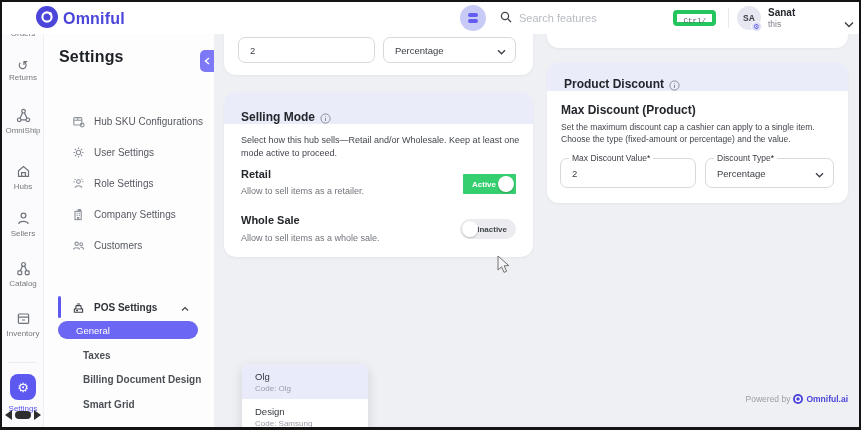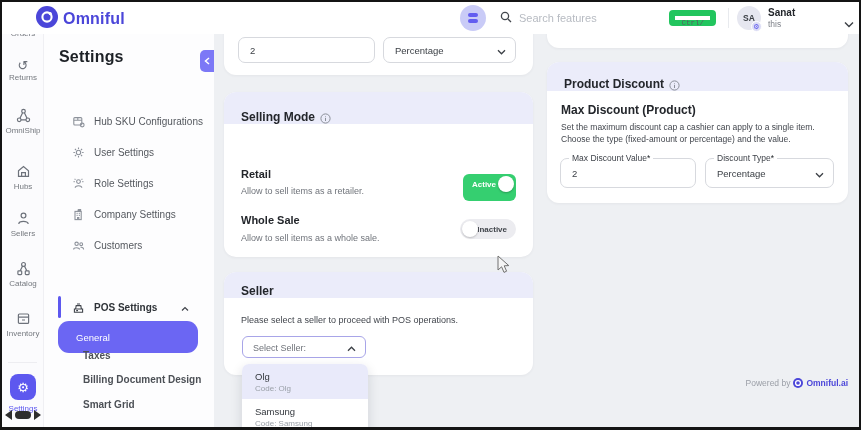--- a/index.html
+++ b/index.html
@@ -11,21 +11,21 @@
   .topbar { position:absolute; top:0; left:0; right:0; height:32px; background:#fff; z-index:50; }
   .brand { position:absolute; left:34px; top:4px; display:flex; align-items:flex-end; gap:5px; }
   .brand-circle { width:22px; height:22px; border-radius:50%; background:#4b46d9; display:flex; align-items:center; justify-content:center; }
   .brand-circle svg { display:block; }
   .brand-name { font-size:16px; font-weight:bold; color:#4b46d9; letter-spacing:.2px; }
   .hub-btn { position:absolute; left:458px; top:3px; width:26px; height:26px; border-radius:50%; background:#c9cbf7; display:flex; flex-direction:column; align-items:center; justify-content:center; gap:2px; cursor:pointer; }
   .hub-btn i { display:block; width:10px; height:4px; border-radius:2px; background:#625df0; }
   .search-wrap { position:absolute; left:492px; top:5px; width:228px; height:22px; display:flex; align-items:center; gap:7px; padding:0 6px; border-radius:7px; }
   .search-input { border:none; outline:none; background:transparent; font-size:11px; color:#3c4046; width:125px; font-family:"Liberation Sans",sans-serif; }
   .search-input::placeholder { color:#b7bbc2; }
-  .kbd { margin-left:auto; border:6px solid #22c55e; border-radius:4px; height:16px; line-height:14px; padding:0 6px; font-family:"Liberation Mono",monospace; font-size:7.5px; color:#585d64; background:#fff; }
+  .kbd { margin-left:auto; border:4px solid #22c55e; border-radius:4px; height:16px; line-height:14px; padding:0 6px; font-family:"Liberation Mono",monospace; font-size:7.5px; color:#585d64; background:#fff; }
   .tb-divider { position:absolute; left:726px; top:6px; width:1px; height:20px; background:#e8eaee; }
   .avatar { position:absolute; left:735px; top:4px; width:24px; height:24px; border-radius:50%; background:#e6e7f0; display:flex; align-items:center; justify-content:center; font-size:8.5px; font-weight:bold; color:#3c4046; }
   .avatar-badge { position:absolute; left:749px; top:19px; width:11px; height:11px; border-radius:50%; background:#dcddf5; border:1px solid #fff; display:flex; align-items:center; justify-content:center; font-size:7px; color:#5c57ee; line-height:1; }
   .user-name { position:absolute; left:766px; top:5px; font-size:10px; font-weight:bold; color:#23262b; }
   .user-role { position:absolute; left:766px; top:17px; font-size:8.5px; color:#80848b; }
   .user-chev { position:absolute; left:842px; top:12px; cursor:pointer; }
 
   
   .rail { position:absolute; left:0; top:32px; bottom:0; width:42px; background:#fbfbfd; border-right:1px solid #efeff3; z-index:10; }
   .rail-item { position:absolute; left:0; width:42px; text-align:center; cursor:pointer; }
@@ -51,55 +51,55 @@
   
   .subnav { position:absolute; left:42px; top:32px; bottom:0; width:170px; background:#fdfdfe; z-index:9; }
   .subnav-title { position:absolute; left:15px; top:14px; font-size:16px; font-weight:bold; color:#1d2126; letter-spacing:.2px; }
   .collapse-btn { position:absolute; left:156px; top:16px; width:14px; height:22px; background:#7c78f6; border-radius:5px 0 0 5px; display:flex; align-items:center; justify-content:center; cursor:pointer; }
   .nav-item { position:absolute; left:0; width:170px; height:20px; display:flex; align-items:center; cursor:pointer; }
   .nav-item .ni-icon { position:absolute; left:28px; width:13px; height:13px; display:flex; align-items:center; justify-content:center; }
   .nav-item .ni-label { position:absolute; left:50px; font-size:10px; color:#55595f; white-space:nowrap; }
   .nav-item .ni-chev { position:absolute; left:137px; }
   .nav-item.active-parent .ni-label { color:#2e3237; font-weight:bold; }
   .pos-bar { position:absolute; left:14px; top:262px; width:3px; height:22px; border-radius:2px; background:#5d58ef; }
-  .child-pill { position:absolute; left:14px; top:287px; width:140px; height:32px; border-radius:11px; background:#6b66f3; display:flex; align-items:center; cursor:pointer; }
+  .child-pill { position:absolute; left:14px; top:287px; width:140px; height:18px; border-radius:11px; background:#6b66f3; display:flex; align-items:center; cursor:pointer; }
   .child-pill span { margin-left:18px; font-size:9.5px; color:#fff; }
   .child-link { position:absolute; left:39px; font-size:10px; color:#4c5056; cursor:pointer; white-space:nowrap;font-weight:bold; }
 
   
   .main { position:absolute; left:212px; top:32px; right:0; bottom:0; background:#eef0f3; overflow:hidden; }
   .card { position:absolute; background:#fff; border-radius:12px; box-shadow:0 1px 3px rgba(30,35,60,.05); }
   .card-header { position:absolute; left:0; right:0; top:0; background:#ebecfa; border-radius:12px 12px 0 0; display:flex; align-items:flex-end; gap:5px; padding-left:17px; }
   .card-title { font-size:12px; font-weight:bold; color:#23262b; }
   .info-ic { display:flex; cursor:pointer; }
   .body-text { font-size:9px; color:#42464d; line-height:12.5px; }
   .sub-title { font-size:11px; font-weight:bold; color:#23262b; }
   .muted { font-size:9px; color:#70747b; }
 
   .ffield { position:absolute; border:1px solid #d7d9de; border-radius:7px; background:#fff; }
   .flabel { position:absolute; top:-6px; left:8px; background:#fff; padding:0 3px; font-size:8.5px; color:#3f434a; white-space:nowrap; line-height:1.2; }
   .fvalue { position:absolute; left:11px; top:50%; transform:translateY(-50%); font-size:9.5px; color:#3c4046; }
   .fchev { position:absolute; right:9px; top:50%; transform:translateY(-50%); }
 
-  .toggle-on { position:absolute; width:53px; height:27px; border-radius:6px; background:#35cf70; cursor:pointer; }
+  .toggle-on { position:absolute; width:53px; height:20px; border-radius:1px; background:#35cf70; cursor:pointer; }
   .toggle-on .t-label { position:absolute; left:9px; top:6px; font-size:8px; font-weight:bold; color:#fff; }
   .toggle-on .knob { position:absolute; right:2px; top:2px; width:16px; height:16px; border-radius:50%; background:#fff; box-shadow:0 1px 2px rgba(0,0,0,.25); }
   .toggle-off { position:absolute; width:56px; height:20px; border-radius:10px; background:#ececf0; cursor:pointer; }
   .toggle-off .t-label { position:absolute; right:9px; top:6px; font-size:8px; font-weight:bold; color:#41454b; }
   .toggle-off .knob { position:absolute; left:2px; top:2px; width:16px; height:16px; border-radius:50%; background:#fff; box-shadow:0 1px 2px rgba(0,0,0,.2); }
 
   .seller-select { position:absolute; left:18px; top:64px; width:124px; height:22px; border:1px solid #a8a5e8; border-radius:6px; background:#fff; cursor:pointer; }
   .seller-select .sval { position:absolute; left:10px; top:6px; font-size:9px; color:#6f737a; }
   .seller-dd { position:absolute; left:28px; top:330px; width:126px; height:120px; background:#fff; border-radius:7px; box-shadow:0 4px 12px rgba(20,25,50,.14); overflow:hidden; z-index:40; }
   .dd-opt { padding:7px 0 6px 13px; cursor:pointer; }
   .dd-opt.hl { background:#e9eafa; }
   .dd-name { font-size:9.5px; color:#33373d; }
   .dd-code { font-size:8px; color:#9aa0a8; margin-top:2px; }
 
-  .powered { position:absolute; top:344px; right:11px; display:flex; align-items:flex-end; gap:3px; }
+  .powered { position:absolute; top:360px; right:11px; display:flex; align-items:flex-end; gap:3px; }
   .powered .pb-text { font-size:8.5px; color:#9a9ea6; }
   .powered .pb-brand { font-size:8.5px; font-weight:bold; color:#4b46d9; cursor:pointer; }
 
   .cursor { position:absolute; left:495px; top:253px; z-index:90; pointer-events:none; }
 </style>
 </head>
 <body>
 
 <div class="screen">
 
@@ -322,54 +322,43 @@
     <div class="card" style="left:10px; top:58px; width:309px; height:165px;">
       <div class="card-header" style="height:32px;">
         <span class="card-title">Selling Mode</span>
         <span class="info-ic">
             <svg width="11" height="11" viewBox="0 0 11 11" fill="none" stroke="#8a8f98" stroke-width="1">
               <circle cx="5.5" cy="5.5" r="4.6"></circle>
               <path d="M5.5 4.8 V8 M5.5 3 V3.6"></path>
             </svg>
           </span>
       </div>
+      <div class="body-text" style="position:absolute; left:17px; top:42px; width:280px;">Select how this hub sells—Retail and/or Wholesale. Keep at least one mode active to proceed.</div>
       <div class="sub-title" style="position:absolute; left:17px; top:76px;">Retail</div>
       <div class="muted" style="position:absolute; left:17px; top:94px;">Allow to sell items as a retailer.</div>
       <div class="toggle-on" style="right:17px; top:82px;">
         <span class="t-label">Active</span>
         <span class="knob"></span>
       </div>
       <div class="sub-title" style="position:absolute; left:17px; top:122px;">Whole Sale</div>
       <div class="muted" style="position:absolute; left:17px; top:141px;">Allow to sell items as a whole sale.</div>
       <div class="toggle-off" style="right:17px; top:127px;">
         <span class="t-label">Inactive</span>
         <span class="knob"></span>
       </div>
     </div>
 
-    <div class="card" style="left:10px; top:238px; width:309px; height:103px;">
-      <div class="card-header" style="height:26px;">
-        <span class="card-title">Seller</span>
-      </div>
-      <div class="body-text" style="position:absolute; left:17px; top:42px; width:280px;">Please select a seller to proceed with POS operations.</div>
-      <div class="seller-select">
-        <span class="sval">Select Seller:</span>
-        <span class="fchev"><svg width="9" height="6" viewBox="0 0 9 6" fill="none" stroke="#3c4046" stroke-width="1.3">
-              <path d="M1 4.8 L4.5 1.2 L8 4.8"></path>
-            </svg></span>
-      </div>
-    </div>
 
     <div class="seller-dd">
       <div class="dd-opt hl">
         <div class="dd-name">Olg</div>
         <div class="dd-code">Code: Olg</div>
       </div>
       <div class="dd-opt">
-        <div class="dd-name">Samsung</div>
+        <div class="dd-name">Design</div>
         <div class="dd-code">Code: Samsung</div>
       </div>
     </div>
 
     <div class="card" style="left:333px; top:-20px; width:301px; height:34px; border-radius:0 0 12px 12px;"></div>
 
     <div class="card" style="left:333px; top:28px; width:301px; height:141px;">
       <div class="card-header" style="height:29px;">
         <span class="card-title">Product Discount</span>
         <span class="info-ic">

